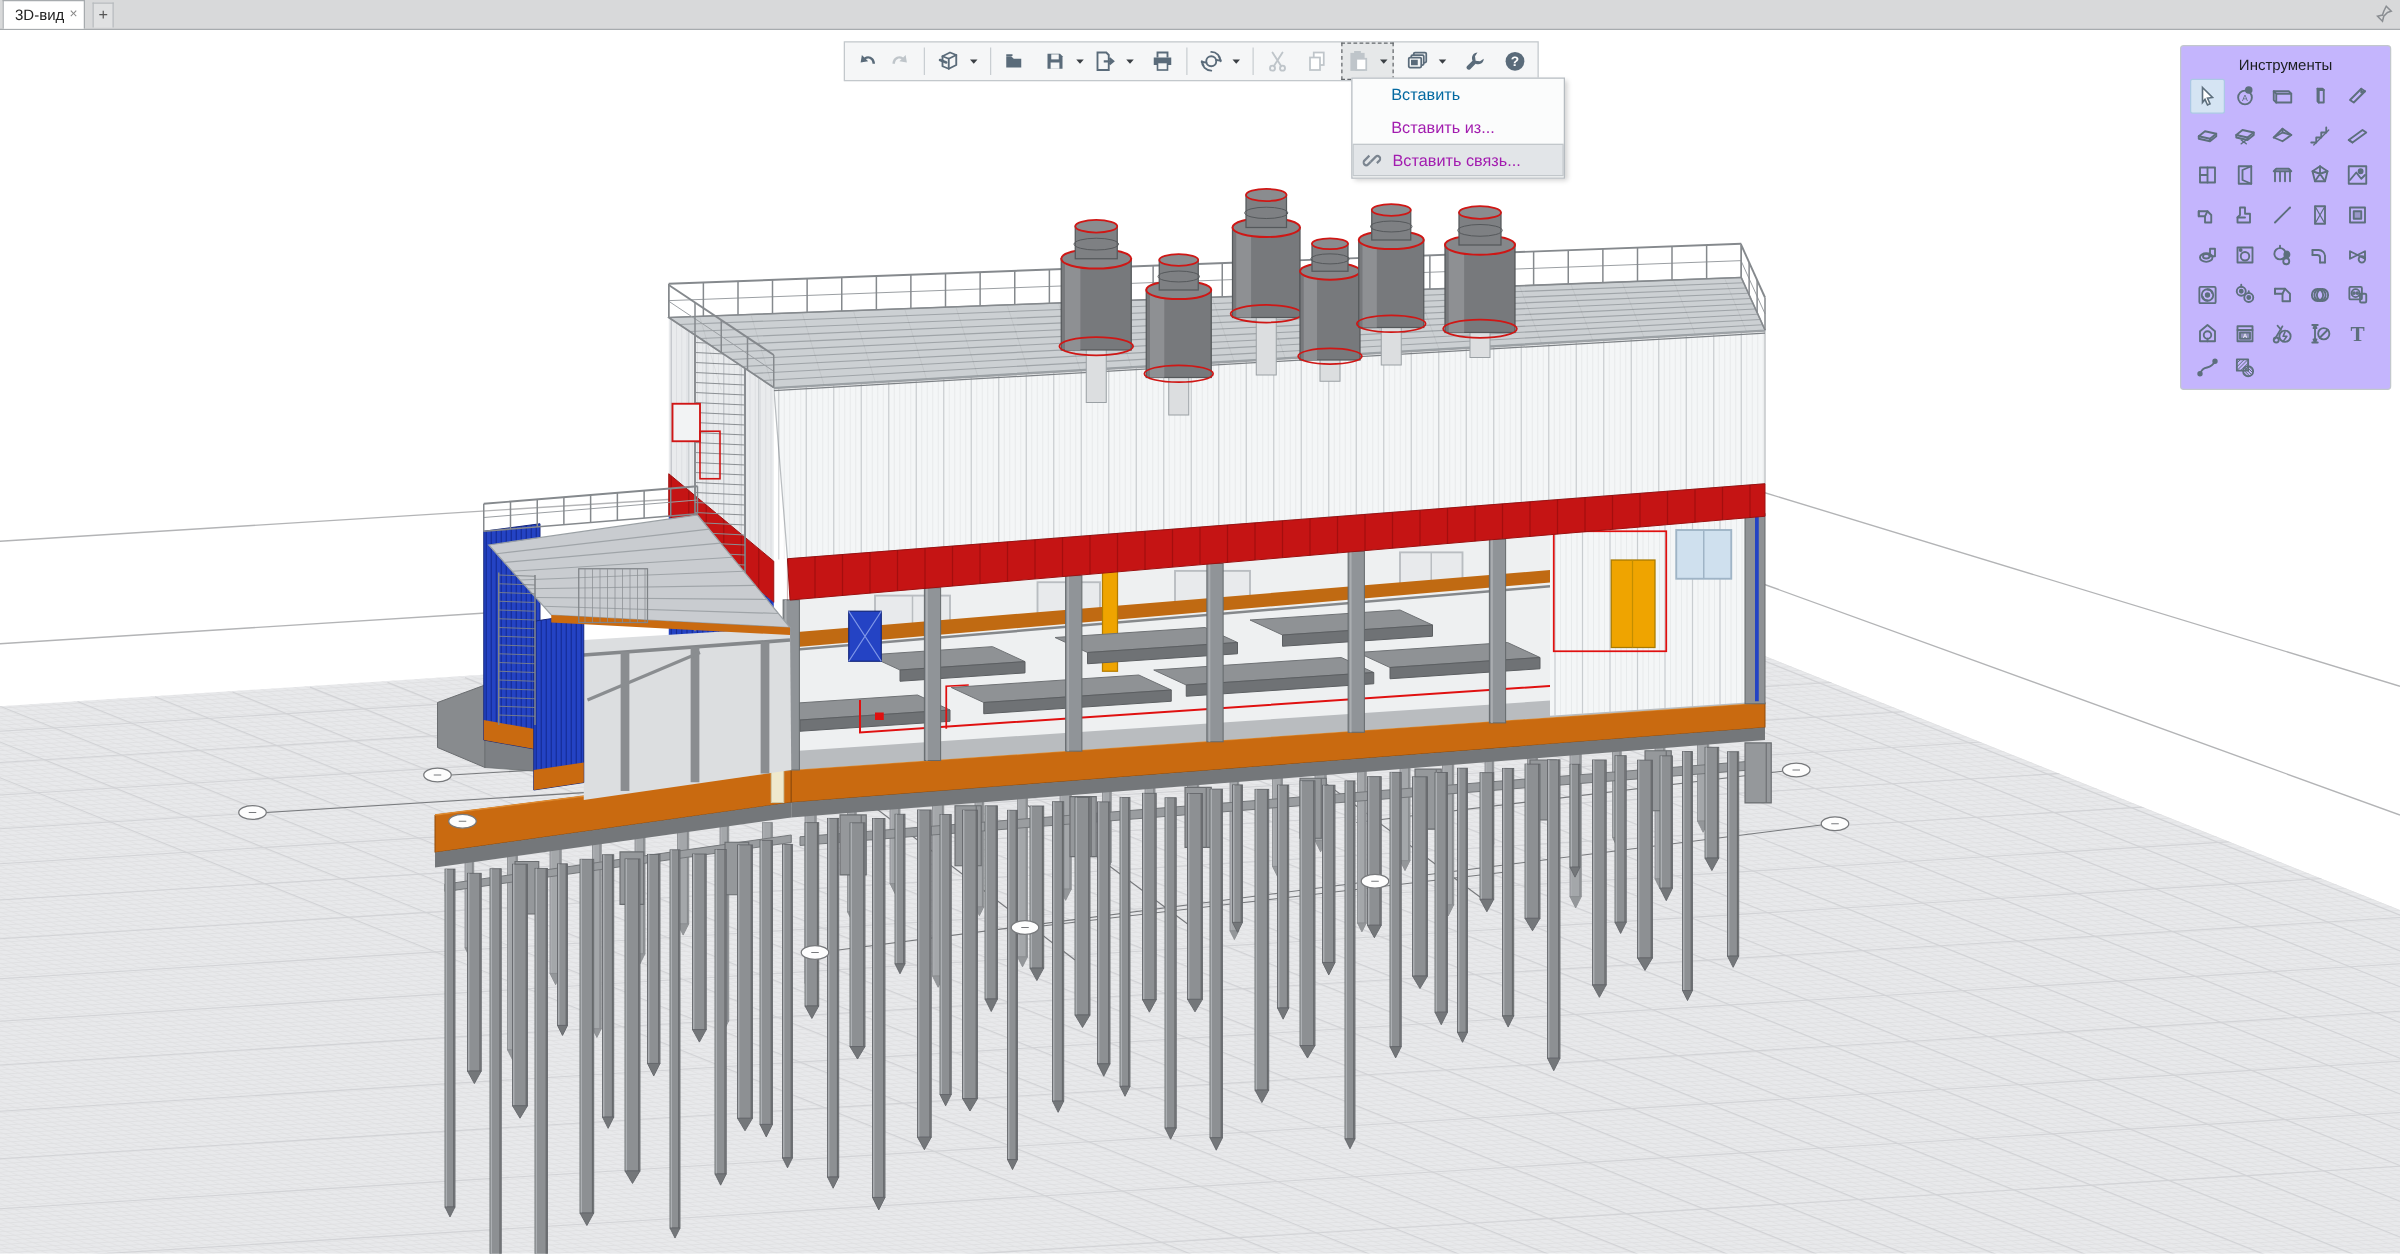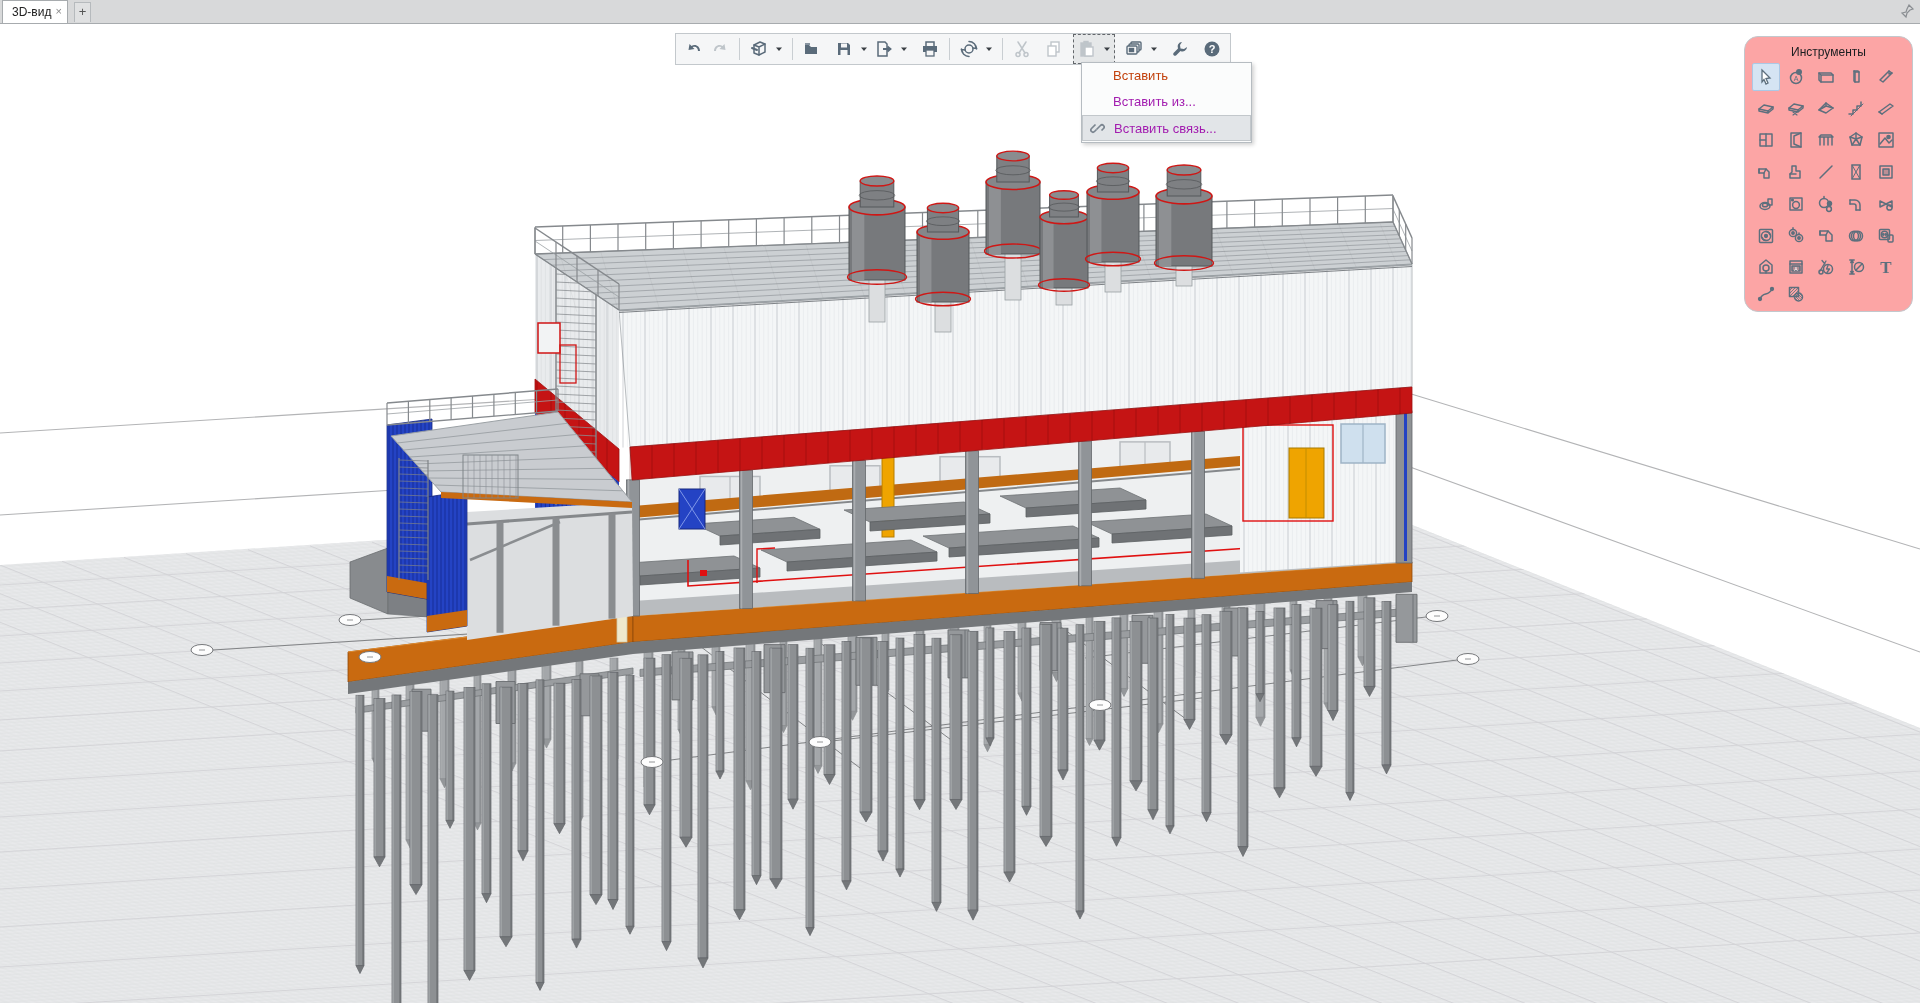--- a/index.html
+++ b/index.html
@@ -11,24 +11,24 @@
 .plus{position:absolute;left:74px;top:2px;width:17px;height:20px;background:#e0e1e2;border:1px solid #b6babd;border-bottom:none;box-sizing:border-box;color:#555;font-size:13px;text-align:center;line-height:18px;}
 .pin{position:absolute;right:4px;top:3px;width:16px;height:16px;color:#8a8e92;}
 .toolbar{position:absolute;left:675px;top:33px;height:32px;background:#f5f6f7;border:1px solid #c3c8cc;box-sizing:border-box;display:flex;align-items:center;padding:0 5px;z-index:60;}
 .tbtn{width:26px;height:26px;display:flex;align-items:center;justify-content:center;}
 .tarr{width:14px;height:26px;display:flex;align-items:center;justify-content:center;}
 .tsep{width:1px;height:22px;background:#c9ced2;margin:0 6px;}
 .tgap{width:6px;}
 .pgroup{display:flex;align-items:center;background:#e6e8e9;border:1px dashed #63676b;height:28px;}
 .menu{position:absolute;left:1081px;top:62px;width:171px;height:81px;background:#fbfcfc;border:1px solid #b6bcc1;box-shadow:2px 2px 4px rgba(0,0,0,0.18);box-sizing:border-box;z-index:70;}
 .mitem{position:relative;height:26px;font-size:13px;color:#a21caf;line-height:26px;padding-left:31px;box-sizing:border-box;}
-.mitem.dis{color:#c2410c;}
+.mitem.dis{color:#0369a1;}
 .mitem.hl{background:#e2e5e8;border:1px solid #c2c7cb;}
 .mitem .mic{position:absolute;left:7px;top:5px;width:16px;height:16px;color:#7b8590;}
-.tools{position:absolute;left:1744px;top:36px;width:169px;height:276px;background:#fca5a5;border:1px solid #c2c8cd;border-radius:14px;box-sizing:border-box;z-index:60;}
+.tools{position:absolute;left:1744px;top:36px;width:169px;height:276px;background:#c4b5fd;border:1px solid #c2c8cd;border-radius:3px;box-sizing:border-box;z-index:60;}
 .tools .title{text-align:center;font-size:12px;color:#1b1e21;margin-top:8px;}
 .tgrid{position:absolute;left:3px;top:26px;width:160px;}
 .ttile{position:absolute;width:28px;height:28px;display:flex;align-items:center;justify-content:center;border-radius:2px;}
 .ttile.sel{background:#d5e4f3;border:1px solid #abc8e5;box-sizing:border-box;}
 svg{display:block;}
 </style>
 </head>
 <body>
 
 <svg id="scene" width="1920" height="1003" viewBox="0 0 1920 1003">

